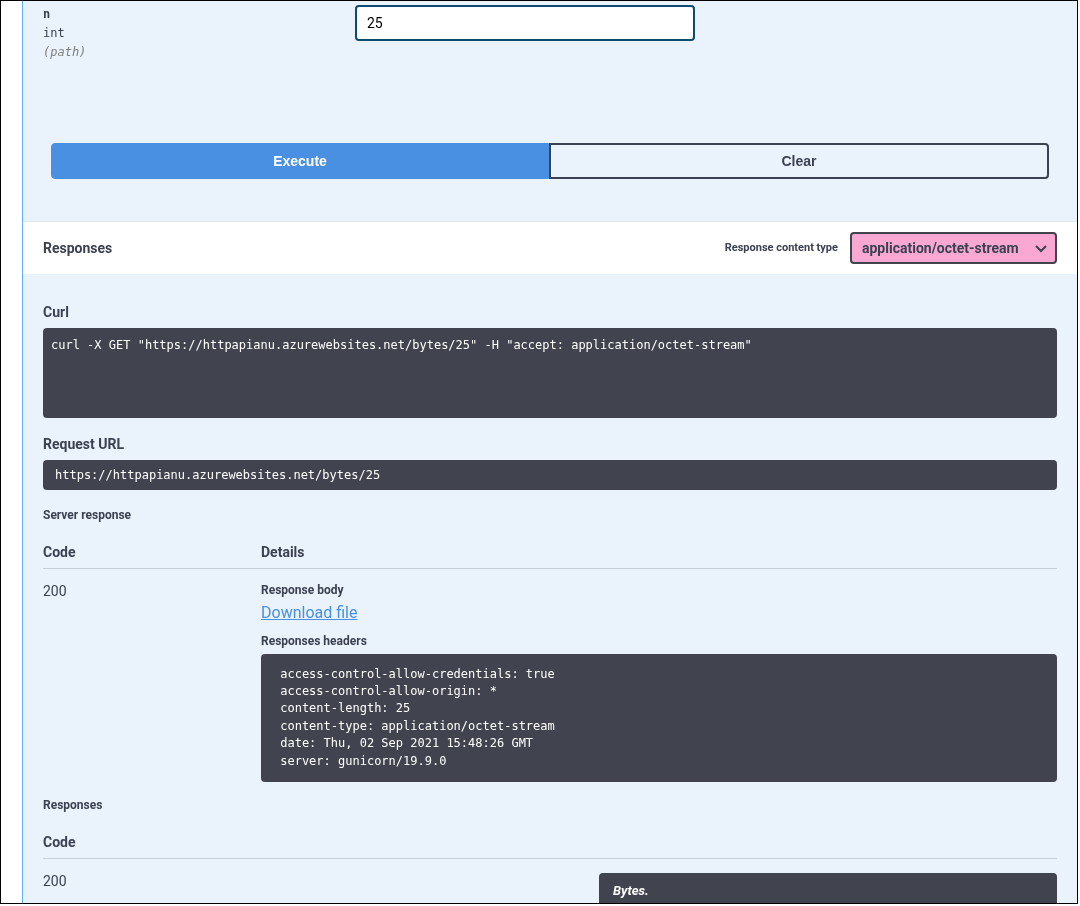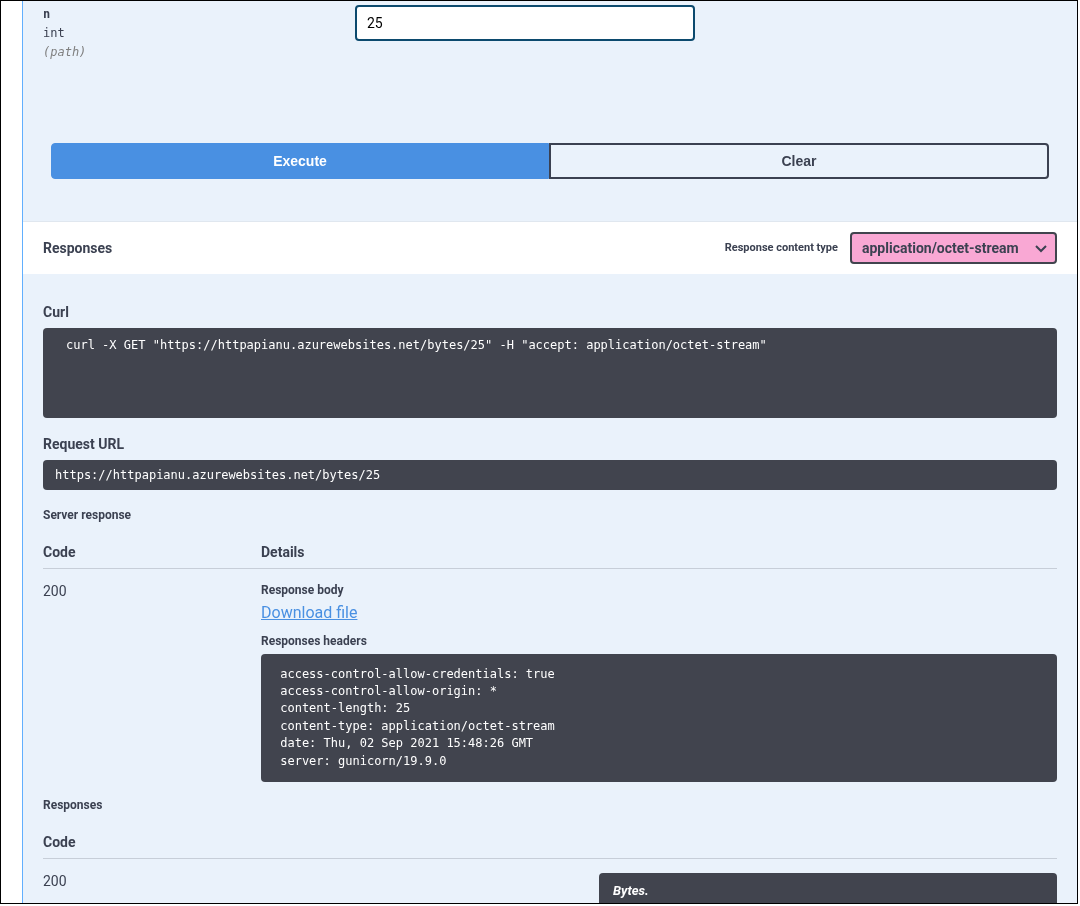--- a/index.html
+++ b/index.html
@@ -129,21 +129,21 @@
   .section-label {
     font-size: 14px;
     font-weight: 700;
     margin: 18px 0 8px 0;
     color: #3b4151;
   }
   .codebox {
     background: #41444e;
     color: #fff;
     border-radius: 4px;
-    padding: 10px 23px;
+    padding: 10px 8px;
     font-family: "Lucida Console", Monaco, monospace;
     font-size: 12px;
     white-space: pre;
     overflow: auto;
   }
   .codebox.tall { min-height: 90px; }
   .codebox.short { padding: 8px 12px; }
   .resp-table {
     width: 100%;
     margin-top: 4px;

